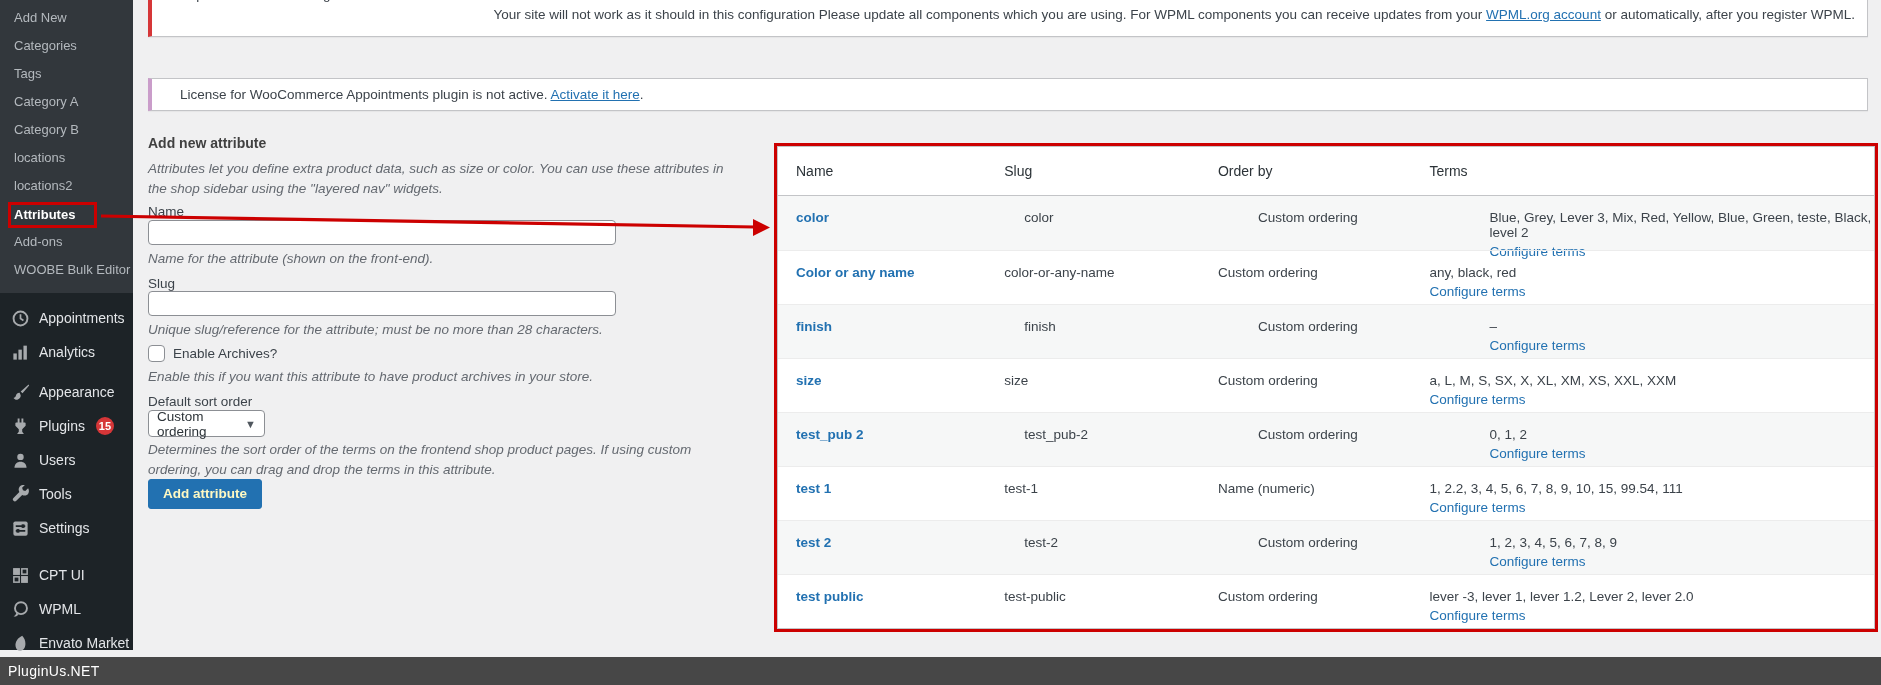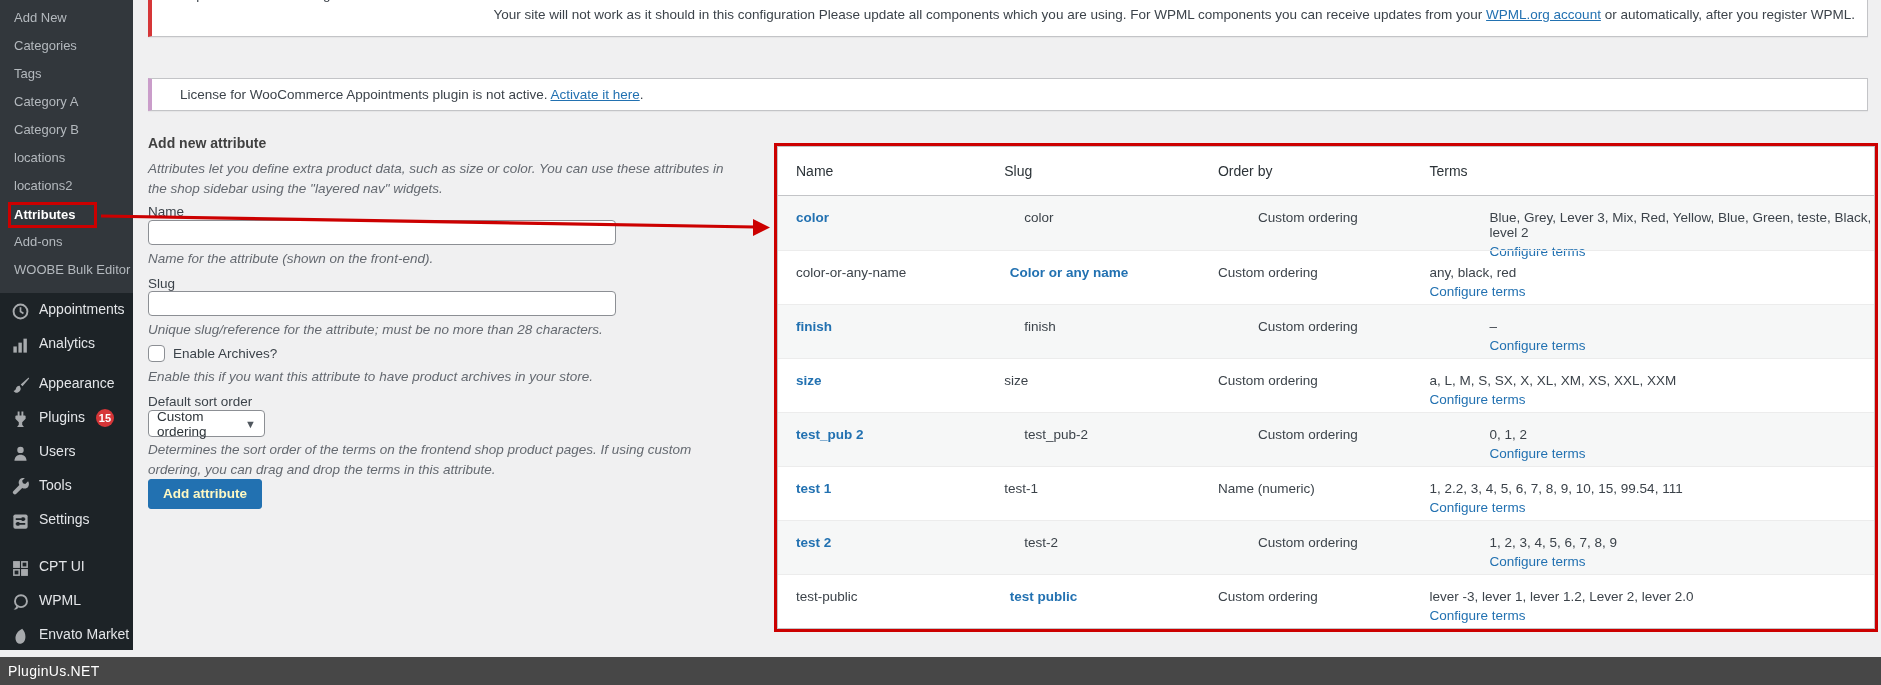--- a/index.html
+++ b/index.html
@@ -18,21 +18,21 @@
   .sidebar { position:absolute; left:0; top:0; width:133px; height:650px; background:#1d2327; z-index:5; }
   .submenu { background:#32373c; padding:4px 0 9px; list-style:none; }
   .sm-item { height:28px; line-height:28px; padding-left:14px; font-size:13px; color:#b4b9be; cursor:pointer; white-space:nowrap; }
   .sm-item.active { padding-left:0; }
   .sm-item.active .sm-label {
     display:inline-block; line-height:19px; vertical-align:middle;
     color:#fff; font-weight:700;
     border:3px solid #cc0000; margin-left:8px; padding:0 19px 1px 3px;
   }
   .menu { list-style:none; padding-top:8px; }
-  .m-item { height:34px; display:flex; gap:9px; padding-left:10px; font-size:14px; color:#e3e5e8; cursor:pointer; white-space:nowrap; }
+  .m-item { height:34px; display:flex; align-items:center; gap:9px; padding-left:10px; font-size:14px; color:#e3e5e8; cursor:pointer; white-space:nowrap; }
   .m-icon { width:20px; height:20px; flex:0 0 20px; display:inline-flex; align-items:center; justify-content:center; }
   .m-icon svg { width:19px; height:19px; }
   .badge { margin-left:2px; background:#d63638; color:#fff; font-size:11px; font-weight:700; min-width:18px; height:18px; line-height:18px; border-radius:9px; text-align:center; padding:0 2px; }
   .menu-sep-sm { height:6px; }
   .menu-sep-lg { height:13px; }
 
   
   .footer-bar { position:absolute; left:0; bottom:0; width:1881px; height:28px; background:#474747; z-index:40; }
   .footer-brand { color:#fff; font-size:14px; line-height:28px; padding-left:8px; letter-spacing:.3px; }
 
@@ -250,22 +250,22 @@
         <div class="c terms">Terms</div>
       </div>
 
       <div class="trow odd">
         <div class="c name"><a class="row-name">color</a></div>
         <div class="c slug">color</div>
         <div class="c order">Custom ordering</div>
         <div class="c terms"><span class="terms-line">Blue, Grey, Lever 3, Mix, Red, Yellow, Blue, Green, teste, Black, level 2</span><a class="cfg">Configure terms</a></div>
       </div>
       <div class="trow">
+        <div class="c name"><a class="row-name">Color or any name</a></div>
         <div class="c slug">color-or-any-name</div>
-        <div class="c name"><a class="row-name">Color or any name</a></div>
         <div class="c order">Custom ordering</div>
         <div class="c terms"><span class="terms-line">any, black, red</span><a class="cfg">Configure terms</a></div>
       </div>
       <div class="trow odd">
         <div class="c name"><a class="row-name">finish</a></div>
         <div class="c slug">finish</div>
         <div class="c order">Custom ordering</div>
         <div class="c terms"><span class="terms-line">–</span><a class="cfg">Configure terms</a></div>
       </div>
       <div class="trow">
@@ -286,22 +286,22 @@
         <div class="c order">Name (numeric)</div>
         <div class="c terms"><span class="terms-line">1, 2.2, 3, 4, 5, 6, 7, 8, 9, 10, 15, 99.54, 111</span><a class="cfg">Configure terms</a></div>
       </div>
       <div class="trow odd">
         <div class="c name"><a class="row-name">test 2</a></div>
         <div class="c slug">test-2</div>
         <div class="c order">Custom ordering</div>
         <div class="c terms"><span class="terms-line">1, 2, 3, 4, 5, 6, 7, 8, 9</span><a class="cfg">Configure terms</a></div>
       </div>
       <div class="trow">
+        <div class="c name"><a class="row-name">test public</a></div>
         <div class="c slug">test-public</div>
-        <div class="c name"><a class="row-name">test public</a></div>
         <div class="c order">Custom ordering</div>
         <div class="c terms"><span class="terms-line">lever -3, lever 1, lever 1.2, Lever 2, lever 2.0</span><a class="cfg">Configure terms</a></div>
       </div>
     </div>
   </div>
 </main>
 
 <footer class="footer-bar">
   <div class="footer-brand">PluginUs.NET</div>
 </footer>

